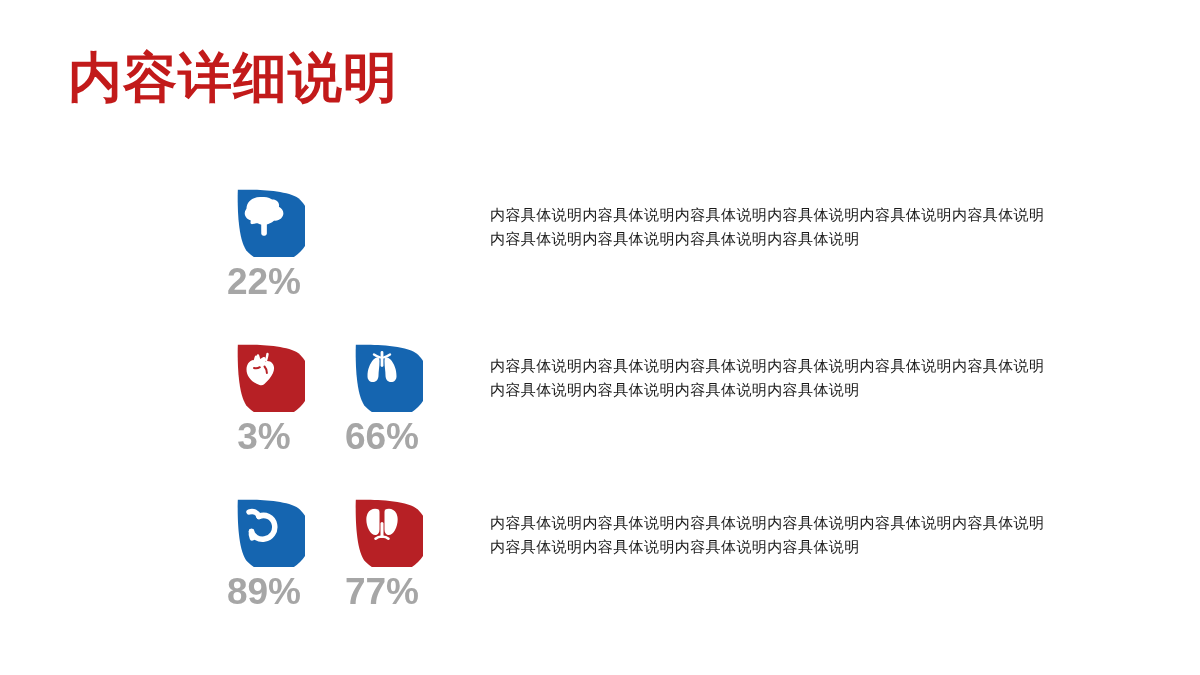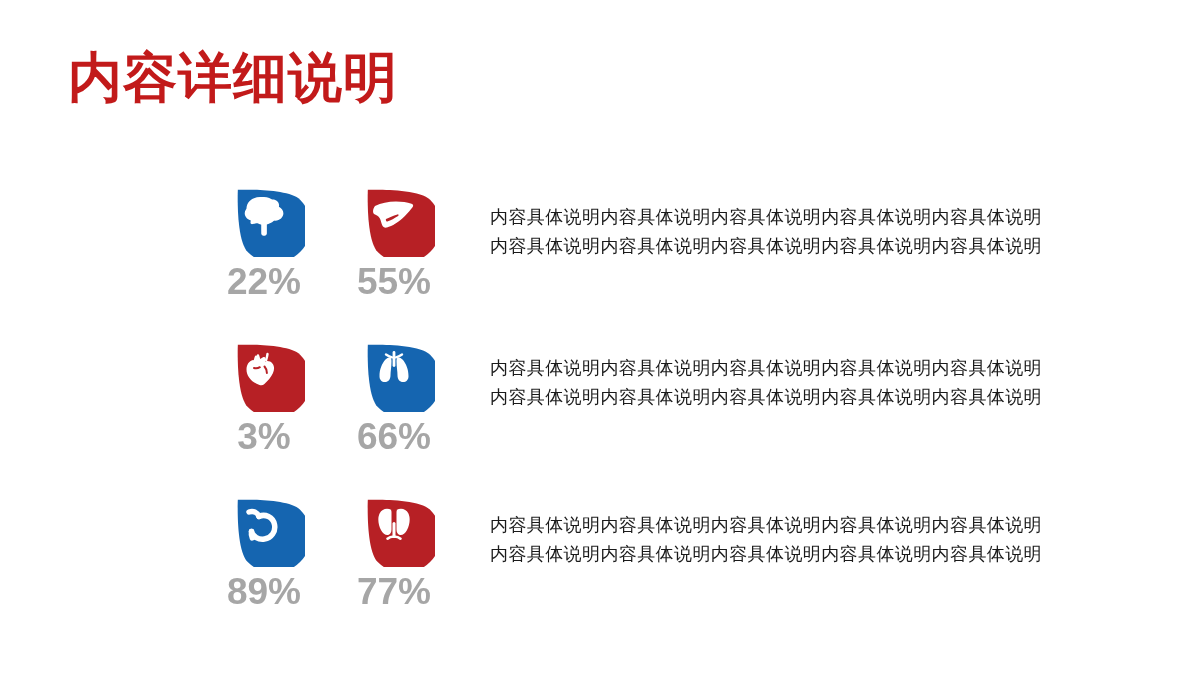--- a/index.html
+++ b/index.html
@@ -43,21 +43,21 @@
     height: 155px;
     display: flex;
     align-items: flex-start;
   }
   .icons-group {
     width: 490px;
     display: flex;
     justify-content: flex-start;
     padding-left: 222px;
     box-sizing: border-box;
-    gap: 46px;
+    gap: 34px;
   }
   .icon-cell {
     width: 84px;
     display: flex;
     flex-direction: column;
     align-items: center;
   }
   .drop {
     width: 82px;
     height: 82px;
@@ -72,21 +72,21 @@
   .pct {
     margin-top: 6px;
     font-size: 37px;
     font-weight: bold;
     color: #a6a6a6;
     letter-spacing: 0px;
     line-height: 1;
   }
   .row-text {
     width: 560px;
-    font-size: 18px;
+    font-size: 15px;
     line-height: 1.62;
     color: #1a1a1a;
     letter-spacing: 0.4px;
     padding-top: 28px;
   }
   .row-2 .row-text { padding-top: 24px; }
   .row-3 .row-text { padding-top: 26px; }
 </style>
 </head>
 <body>
@@ -109,32 +109,20 @@
                 <path d="M41 18c-1.3 0-2.4 .6-3.2 1.5-.8-.5-1.7-.8-2.7-.8-2.6 0-4.7 1.9-4.7 4.3 0 .4 .1 .8 .2 1.2-2.4 1-4 3.2-4 5.7 0 3.5 3.1 6.4 6.9 6.4 .6 0 1.2-.1 1.8-.2 .9 1.6 2.7 2.7 4.8 2.7 .3 0 .6 0 .9-.1v6.9c0 .7 .6 1.3 1.3 1.3s1.3-.6 1.3-1.3v-7.1c.3 .1 .6 .1 .9 .1 2.1 0 3.9-1.1 4.8-2.7 .6 .1 1.2 .2 1.8 .2 3.8 0 6.9-2.9 6.9-6.4 0-2.5-1.6-4.7-4-5.7 .1-.4 .2-.8 .2-1.2 0-2.4-2.1-4.3-4.7-4.3-1 0-1.9 .3-2.7 .8-.8-.9-1.9-1.5-3.2-1.5z" opacity="0"></path>
               </g>
               <g fill="#ffffff" transform="translate(41,40) scale(1.02)">
                 <path d="M0 -17c-2.1 0-3.9 1-5 2.6-1-.6-2.1-.9-3.4-.9-3.5 0-6.3 2.6-6.3 5.8 0 .5 .1 1 .2 1.5-2.6 1.2-4.4 3.6-4.4 6.4 0 4 3.5 7.2 7.9 7.2 1 0 2-.2 2.9-.5 1 1.8 3 3.1 5.4 3.2v9.8c0 1.2 1 2.2 2.2 2.2h1.1c1.2 0 2.2-1 2.2-2.2v-9.8c2.4-.1 4.4-1.4 5.4-3.2 .9 .3 1.9 .5 2.9 .5 4.4 0 7.9-3.2 7.9-7.2 0-2.8-1.8-5.2-4.4-6.4 .1-.5 .2-1 .2-1.5 0-3.2-2.8-5.8-6.3-5.8-1.3 0-2.4 .3-3.4 .9-1.1-1.6-2.9-2.6-5-2.6z"></path>
               </g>
             </svg>
           </div>
           <div class="pct">22%</div>
         </div>
 
-        <div class="icon-cell">
-          <div class="drop">
-            <svg width="82" height="82" viewBox="0 0 82 82">
-              <path d="M41 4 C41 4 78 38 78 55 A37 37 0 0 1 4 55 C4 38 41 4 41 4 Z" fill="#b72025" transform="rotate(-45 41 41)"></path>
-              <g fill="#ffffff">
-                <path d="M22 31c6-3 13-4.5 21-4.5 6 0 11 .8 15.5 2.2 1.6 .5 2.1 2 1.2 3.2-2.2 3-4.8 6.2-7.8 9.2-6.2 6.2-12.8 10.2-18 11.4-2.2 .5-3.9-.4-4.7-2.2-1-2.2-1.2-4.9-2.6-7.2-1.1-1.8-3-2.9-5.1-3.8-2-0.9-2-5.3.5-8.3z"></path>
-                <path d="M33 44c3-1.6 7-3.4 11.5-4.6 1-.3 1.5 1 .6 1.6-3.4 2.2-7.3 4.3-10.8 5.6-1 .4-1.9-1.9-1.3-2.6z" fill="#b72025"></path>
-              </g>
-            </svg>
-          </div>
-          <div class="pct">55%</div>
-        </div>
 
       </div>
       <div class="row-text">内容具体说明内容具体说明内容具体说明内容具体说明内容具体说明内容具体说明内容具体说明内容具体说明内容具体说明内容具体说明</div>
     </div>
 
     <div class="row row-2">
       <div class="icons-group">
 
         <div class="icon-cell">
           <div class="drop">

